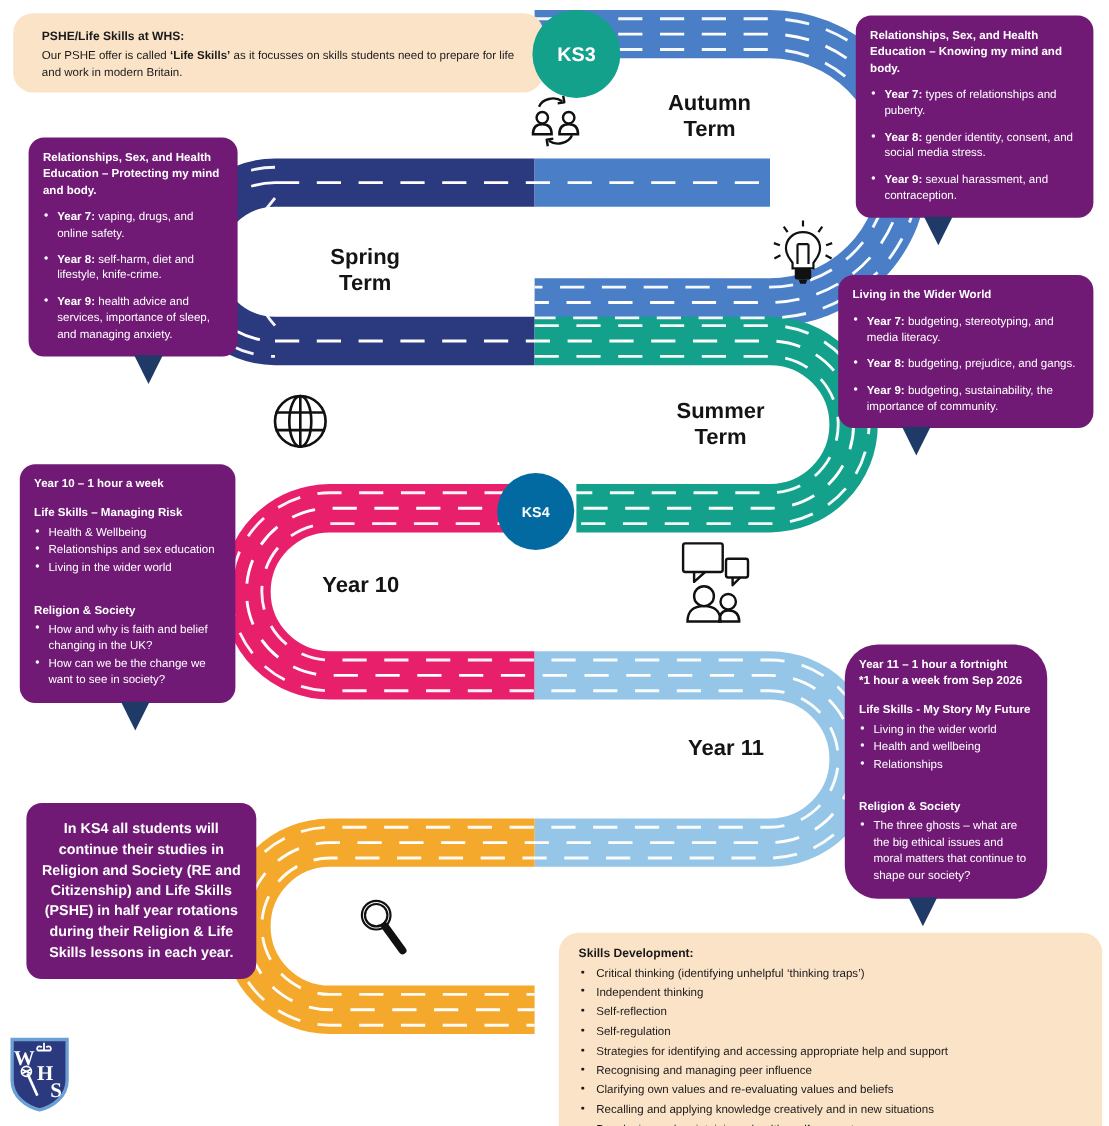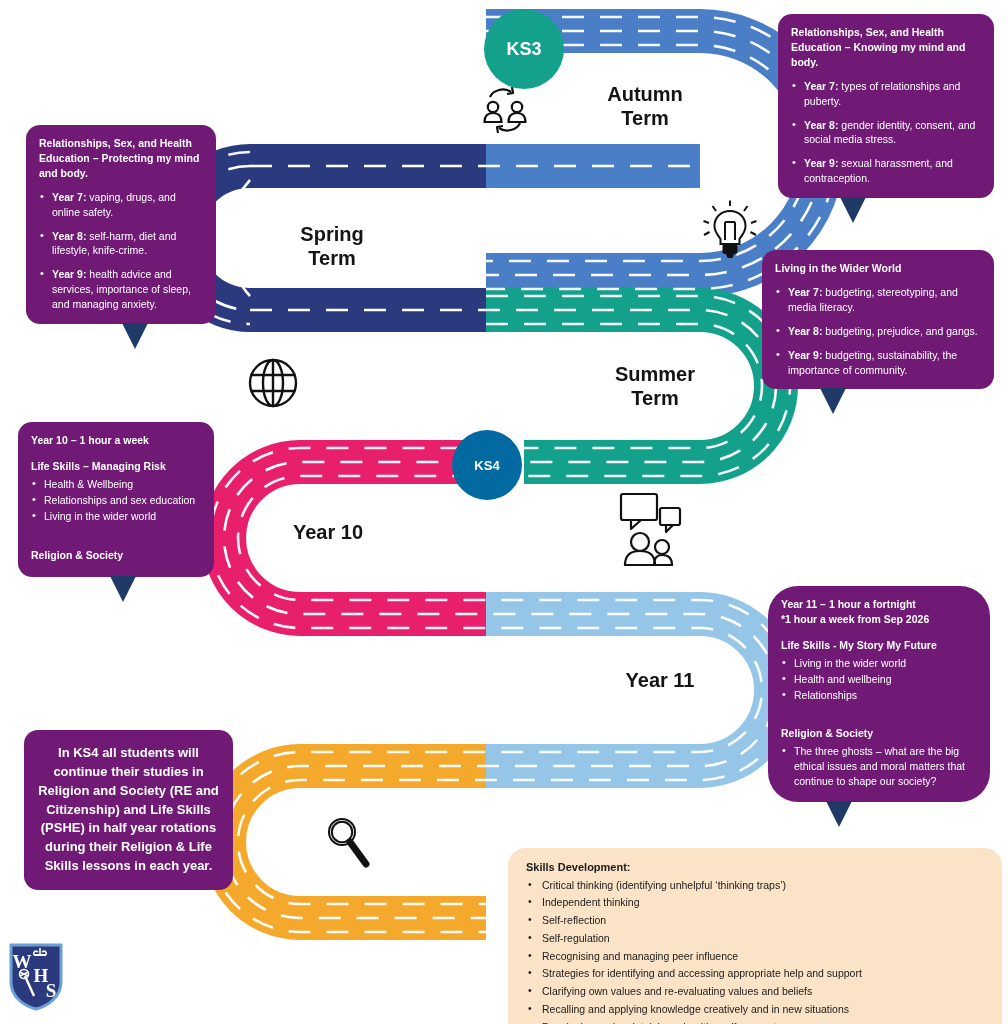--- a/index.html
+++ b/index.html
@@ -192,20 +192,26 @@
   </div>
 
   <div class="deco-icon" style="left:322px;top:812px;">
     <svg width="52" height="58" viewBox="0 0 52 58" fill="none" stroke="#111" stroke-width="2">
       <circle cx="20" cy="20" r="13"></circle>
       <circle cx="20" cy="20" r="10.2"></circle>
       <path d="M28 30 L44 52" stroke-width="7" stroke-linecap="round"></path>
     </svg>
   </div>
 
+  <div class="peach" id="intro-box" style="left:12px;top:12px;width:482px;height:72px;">
+    <h4>PSHE/Life Skills at WHS:</h4>
+    <div>
+      <span>Our PSHE offer is called </span><b>‘Life Skills’</b><span> as it focusses on skills students need to prepare for life and work in modern Britain.</span>
+    </div>
+  </div>
 
   <div class="bubble" id="bubble-protecting" style="left:26px;top:125px;width:190px;">
     <h4>Relationships, Sex, and Health Education – Protecting my mind and body.</h4>
     <ul>
       <li><b>Year 7:</b><span> vaping, drugs, and online safety.</span></li>
       <li><b>Year 8:</b><span> self-harm, diet and lifestyle, knife-crime.</span></li>
       <li><b>Year 9:</b><span> health advice and services, importance of sleep, and managing anxiety.</span></li>
     </ul>
     <span class="tail" style="left:96px;"></span>
   </div>
@@ -232,24 +238,28 @@
 
   <div class="bubble" id="bubble-year10" style="left:18px;top:422px;width:196px;">
     <h4 style="margin-bottom:11px;">Year 10 – 1 hour a week</h4>
     <div class="sub-head" style="margin-top:0;">Life Skills – Managing Risk</div>
     <ul class="tight">
       <li>Health &amp; Wellbeing</li>
       <li>Relationships and sex education</li>
       <li>Living in the wider world</li>
     </ul>
     <div class="sub-head">Religion &amp; Society</div>
+    <ul class="tight">
+      <li>How and why is faith and belief changing in the UK?</li>
+      <li>How can we be the change we want to see in society?</li>
+    </ul>
     <span class="tail" style="left:92px;"></span>
   </div>
 
-  <div class="bubble" id="bubble-year11" style="left:768px;top:586px;width:222px;border-radius:30px;">
+  <div class="bubble" id="bubble-year11" style="left:768px;top:586px;width:184px;border-radius:30px;">
     <h4 style="margin-bottom:11px;">
       <span>Year 11 – 1 hour a fortnight</span><br>
       <span>*1 hour a week from Sep 2026</span>
     </h4>
     <div class="sub-head" style="margin-top:0;">Life Skills  - My Story My Future</div>
     <ul class="tight">
       <li>Living in the wider world</li>
       <li>Health and wellbeing</li>
       <li>Relationships</li>
     </ul>
@@ -264,22 +274,22 @@
     <div>In KS4 all students will continue their studies in Religion and Society (RE and Citizenship) and Life Skills (PSHE) in half year rotations during their Religion &amp; Life Skills lessons in each year.</div>
   </div>
 
   <div class="peach" id="skills-box" style="left:508px;top:848px;width:494px;padding:11px 16px 12px 18px;">
     <h4>Skills Development:</h4>
     <ul>
       <li>Critical thinking (identifying unhelpful ‘thinking traps’)</li>
       <li>Independent thinking</li>
       <li>Self-reflection</li>
       <li>Self-regulation</li>
+      <li>Strategies for identifying and accessing appropriate help and support</li>
       <li>Recognising and managing peer influence</li>
-      <li>Strategies for identifying and accessing appropriate help and support</li>
       <li>Clarifying own values and re-evaluating values and beliefs</li>
       <li>Recalling and applying knowledge creatively and in new situations</li>
       <li>Developing and maintaining a healthy self-concept</li>
     </ul>
   </div>
 
   <div id="whs-logo">
     <svg width="56" height="70" viewBox="0 0 56 70">
       <path d="M3 3 H53 V40 C53 55 40 64 28 67 C16 64 3 55 3 40 Z" fill="#2b3a7e" stroke="#6d9fd4" stroke-width="3"></path>
       <text x="14" y="26" fill="#ffffff" font-size="19" font-weight="bold" font-family="Liberation Serif, serif" text-anchor="middle">W</text>

